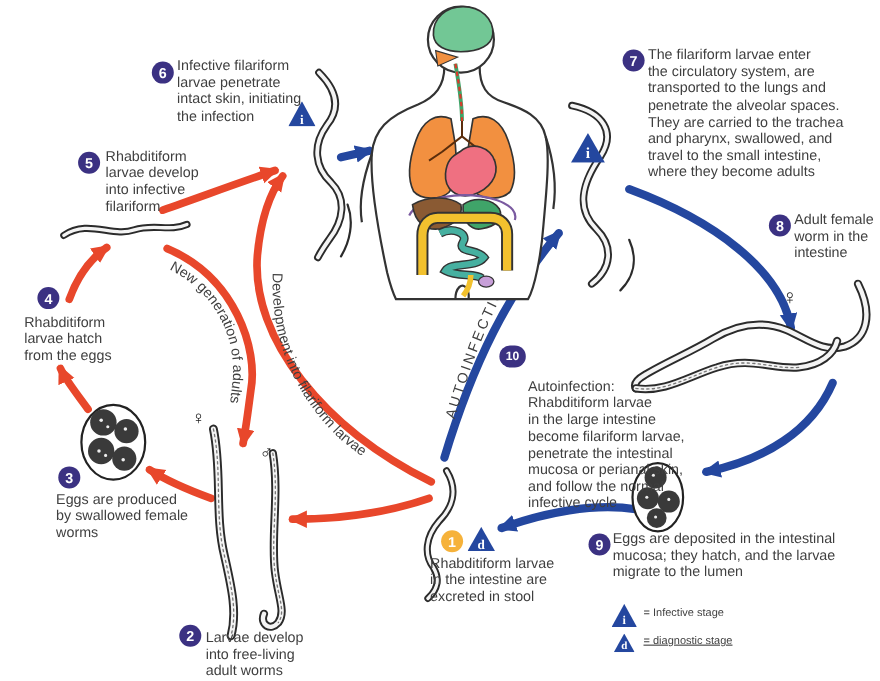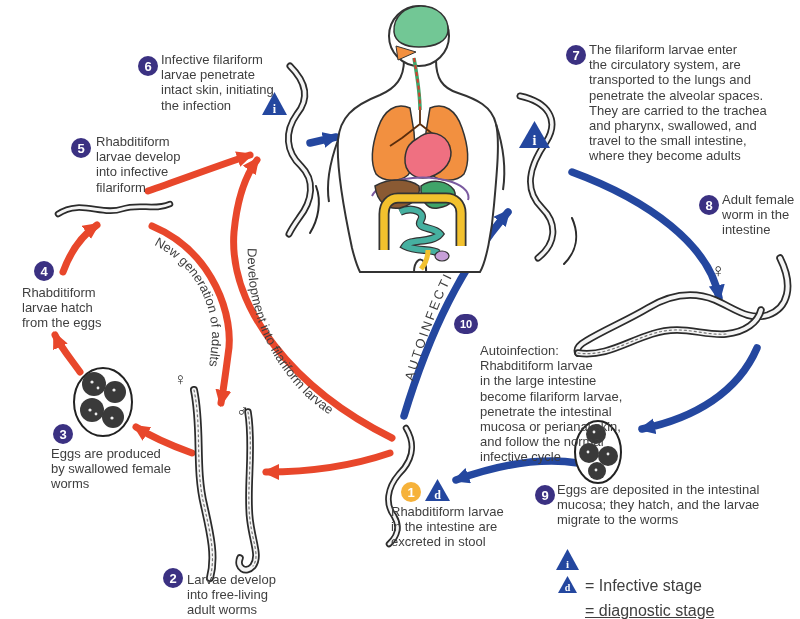--- a/index.html
+++ b/index.html
@@ -10,21 +10,21 @@
   .badge{position:absolute;width:20px;height:20px;border-radius:50%;background:#3b3182;color:#ffffff;
          font-size:13px;font-weight:bold;display:flex;align-items:center;justify-content:center;z-index:5;}
   .badge.b1{background:#f6b23a;}
   .badge.b10{width:24px;border-radius:11px;font-size:11px;}
   .tri{position:absolute;z-index:5;}
   .tri .shape{position:absolute;left:0;top:0;width:100%;height:100%;background:#24479f;
               clip-path:polygon(50% 0,100% 100%,0 100%);}
   .tri .letter{position:absolute;left:0;right:0;bottom:0;text-align:center;color:#ffffff;
                font-family:"Liberation Serif",serif;font-weight:bold;font-size:12px;line-height:1;}
   .sym{position:absolute;color:#1b1b1b;font-weight:bold;z-index:4;}
-  .legend-label{position:absolute;color:#3f3f3f;font-size:16px;margin-top:25px;}
+  .legend-label{position:absolute;color:#3f3f3f;font-size:10px;}
   svg text.curve{fill:#3f3f3f;font-family:"Liberation Sans",sans-serif;font-size:13px;}
   svg text.curve.auto{letter-spacing:2.5px;font-size:13px;}
 </style>
 </head>
 <body>
 
 <div class="canvas">
 
   <svg class="layer" width="800" height="619" viewBox="0 0 800 619">
     <defs>
@@ -221,21 +221,21 @@
 penetrate the alveolar spaces.
 They are carried to the trachea
 and pharynx, swallowed, and
 travel to the small intestine,
 where they become adults</div>
   <div class="stext" style="left:722px;top:192px;width:90px;">Adult female
 worm in the
 intestine</div>
   <div class="stext" style="left:557px;top:482px;width:242px;">Eggs are deposited in the intestinal
 mucosa; they hatch, and the larvae
-migrate to the worms</div>
+migrate to the lumen</div>
   <div class="stext" style="left:480px;top:311px;width:178px;margin-top:32px;">Autoinfection:
 Rhabditiform larvae
 in the large intestine
 become filariform larvae,
 penetrate the intestinal
 mucosa or perianal skin,
 and follow the normal
 infective cycle</div>
 
   <div class="tri" style="left:262px;top:92px;width:25px;height:23px;">

